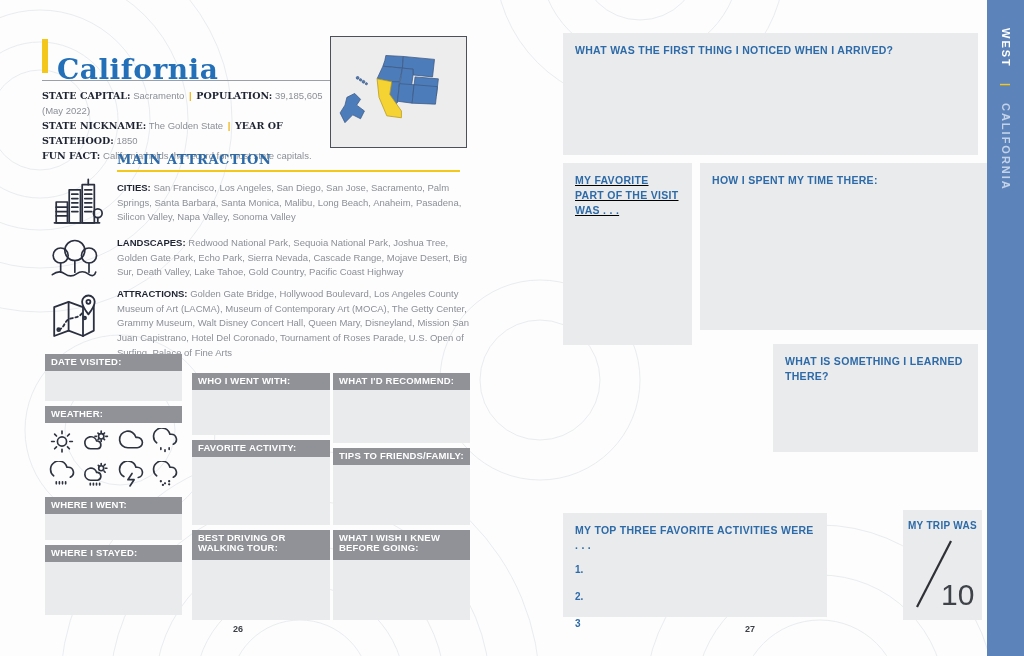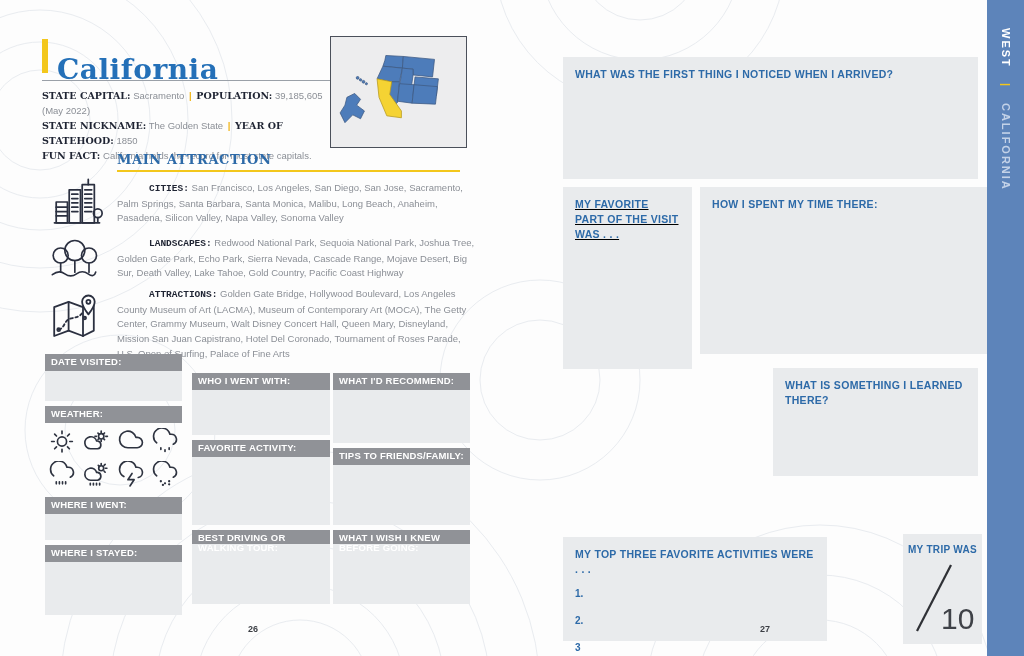--- a/index.html
+++ b/index.html
@@ -16,36 +16,36 @@
   .facts b{font-family:"DejaVu Serif",serif;color:#1f2433;font-weight:bold;}
   .facts .sep{color:#f0b51a;font-weight:bold;padding:0 2px;}
   .map-box{position:absolute;left:330px;top:36px;width:137px;height:112px;background:#ededee;
            border:1.5px solid #4b505a;box-sizing:border-box;}
 
   .ma-heading{position:absolute;left:117px;top:152px;font-family:"DejaVu Serif",serif;font-weight:bold;
               font-size:13px;color:#2d6aa8;letter-spacing:.6px;}
   .ma-underline{position:absolute;left:117px;top:170px;width:343px;height:2px;background:#f3c71c;}
   .sec-icon{position:absolute;color:#2b3040;}
   .sec-text{position:absolute;left:117px;width:362px;font-size:9.5px;line-height:1.55;color:#8b8f96;}
-  .sec-text b{font-family:Liberation Mono, monospace;color:#1f2433;margin-left:32px;}
+  .sec-text b{font-family:Liberation Sans, sans-serif;color:#1f2433;}
 
   .col{position:absolute;width:137px;}
   .bar{height:17px;background:#909297;color:#fff;font-weight:bold;font-size:9.5px;letter-spacing:.2px;
        padding:3px 6px;box-sizing:border-box;line-height:1.1;}
-  .bar.two{height:14px;}
+  .bar.two{height:30px;}
   .blank{background:#e9ebed;}
   .mb5{margin-bottom:5px;}
   .weather-grid{display:grid;grid-template-columns:repeat(4,1fr);justify-items:center;align-items:center;
                 padding:5px 0 2px 0;row-gap:2px;margin-bottom:3px;}
   .weather-grid svg{color:#2e3340;}
 
-  .pagenum{position:absolute;top:624px;width:40px;text-align:center;font-size:9px;font-weight:bold;color:#3c3f45;}
+  .pagenum{position:absolute;top:624px;width:40px;text-align:left;font-size:9px;font-weight:bold;color:#3c3f45;}
 
   
-  .rbox{position:absolute;background:#e9ebed;box-sizing:border-box;padding:10px 12px;margin-top:24px;}
+  .rbox{position:absolute;background:#e9ebed;box-sizing:border-box;padding:10px 12px;}
   .prompt{color:#2d6aa8;font-weight:bold;font-size:10.5px;letter-spacing:.3px;line-height:1.45;}
   .t3item{color:#2d6aa8;font-weight:bold;font-size:10px;margin-top:15px;line-height:12px;}
   .trip-label{color:#2d6aa8;font-weight:bold;font-size:10px;letter-spacing:.3px;text-align:center;margin-top:2px;}
 
   
   .sidebar{position:absolute;left:987px;top:0;width:37px;height:656px;background:#5d84ba;}
   .vtext{position:absolute;top:28px;left:50%;transform:translateX(-50%);writing-mode:vertical-rl;
          font-size:11px;font-weight:bold;letter-spacing:2px;white-space:nowrap;}
   .vtext .region{color:#ffffff;}
   .vtext .vsep{color:#f3c71c;margin:10px 0;}

